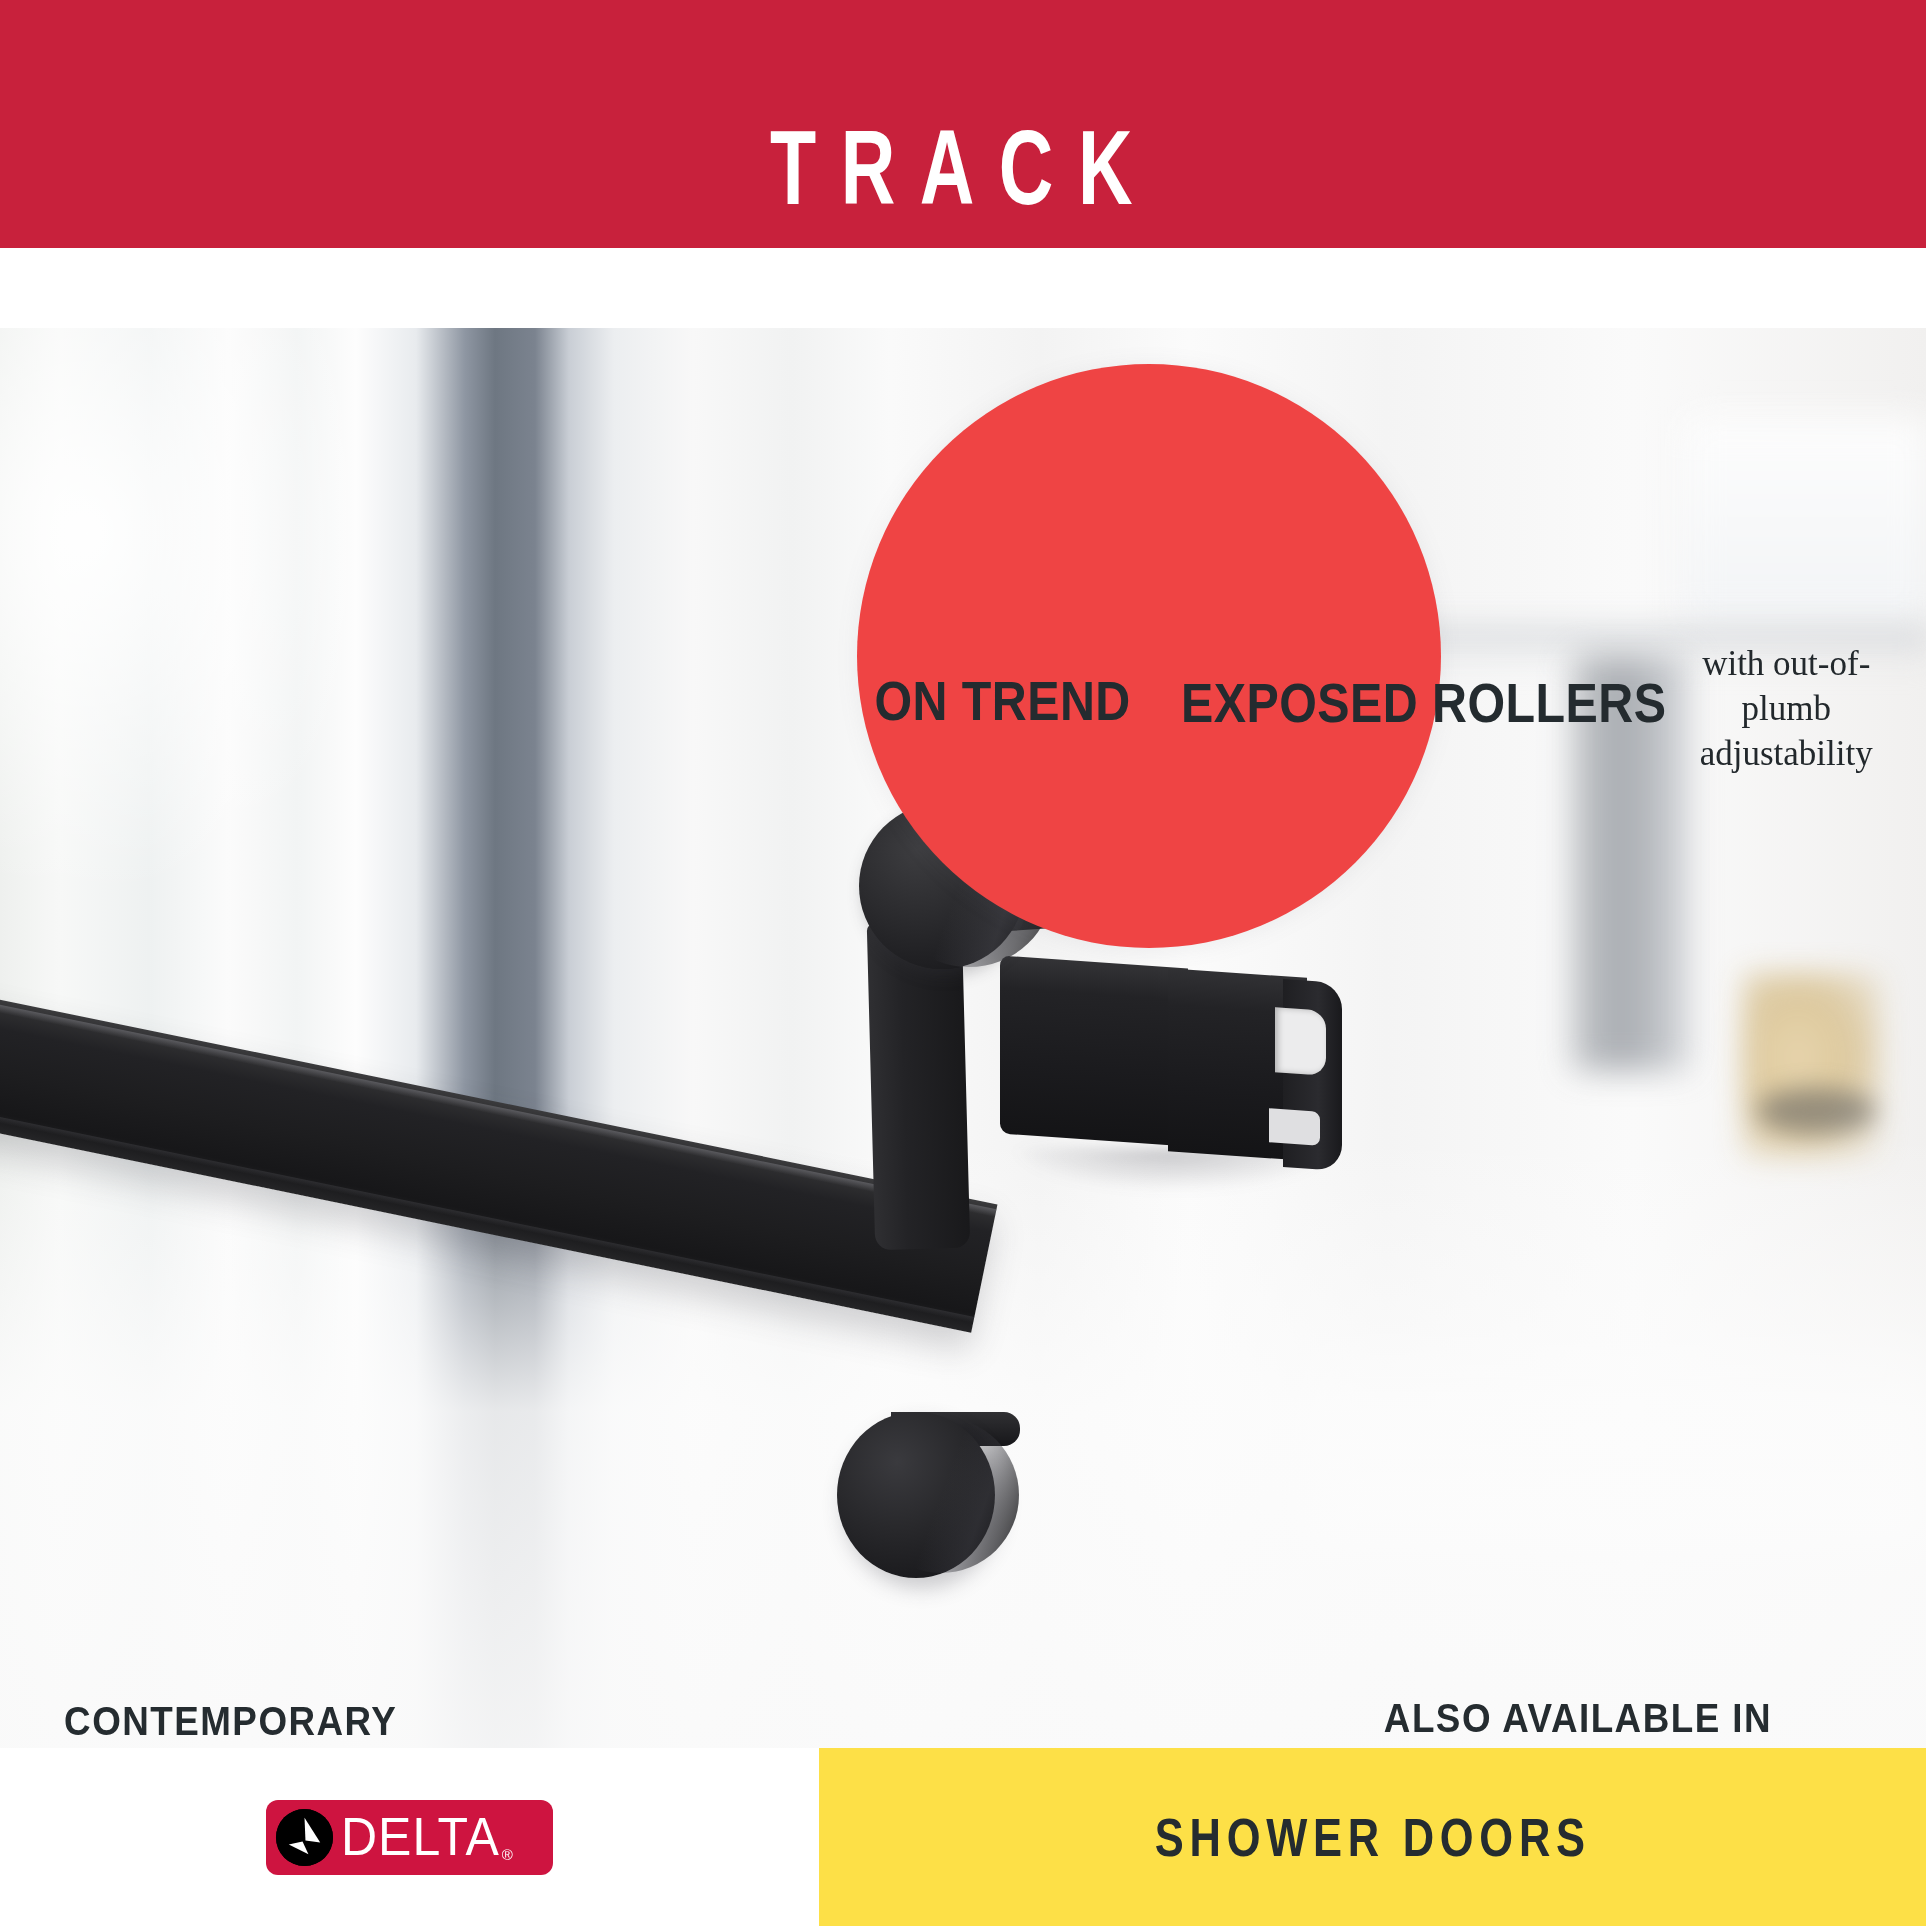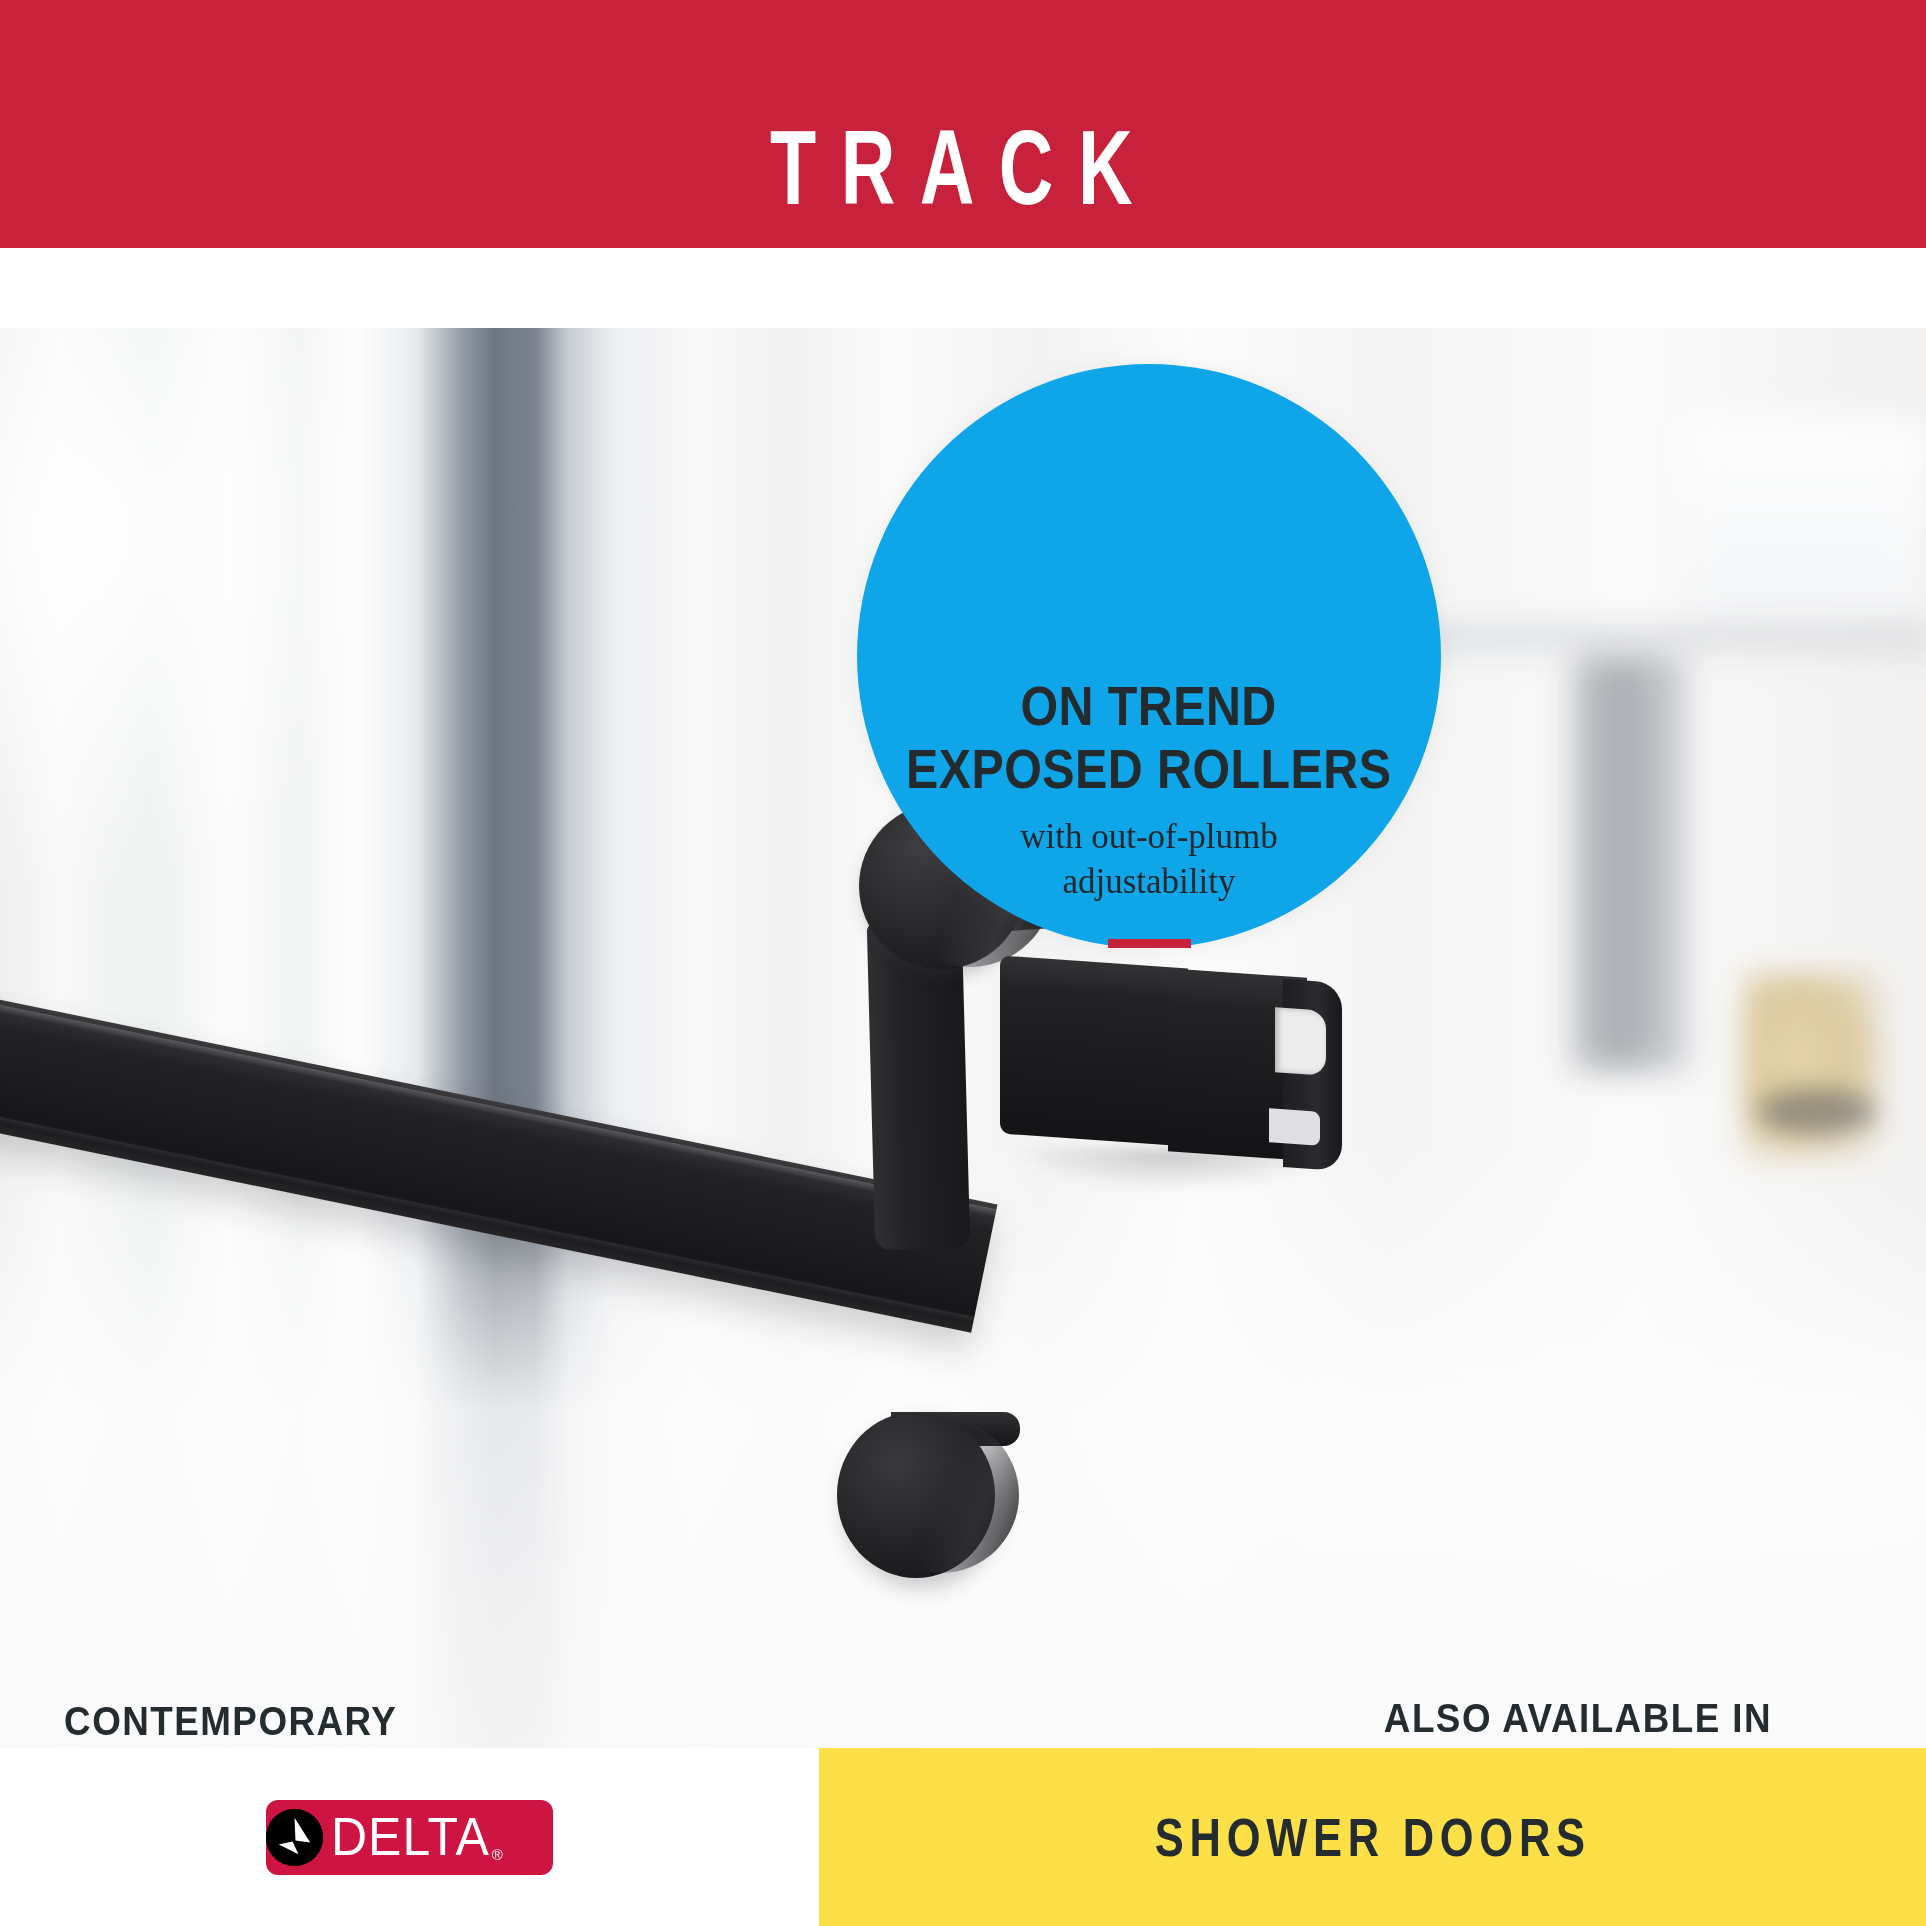--- a/index.html
+++ b/index.html
@@ -280,26 +280,26 @@
     background: radial-gradient(ellipse at 50% 0%, rgba(70,70,80,0.30), rgba(70,70,80,0) 70%);
     filter: blur(6px);
   }
 
   
   .callout {
     position: absolute;
     left: 857px; top: 36px;
     width: 584px; height: 584px;
     border-radius: 50%;
-    background: #0ea5e9;
+    background: #ef4444;
     box-shadow: 0 2px 22px rgba(120,120,130,0.10);
     display: flex;
-    flex-direction: column;
+    flex-direction: row;
     align-items: center;
-    justify-content: flex-end;
+    justify-content: space-between;
     padding-top: 91px;
     box-sizing: border-box;
   }
   .callout-line1, .callout-line2 {
     color: #242B2F;
     font-family: "Liberation Sans Narrow", "Liberation Sans", sans-serif;
     font-weight: 700;
     line-height: 1.08;
     text-align: center;
     white-space: nowrap;
@@ -385,20 +385,21 @@
     white-space: nowrap;
   }
 
   
   .delta-logo {
     width: 287px; height: 75px;
     background: #CE1440;
     border-radius: 12px;
     display: flex;
     align-items: center;
+    padding-left: 10px;
     box-sizing: border-box;
     position: relative;
   }
   .delta-mark {
     width: 57px; height: 57px;
     border-radius: 50%;
     background: #000000;
     position: relative;
     flex: 0 0 auto;
   }

